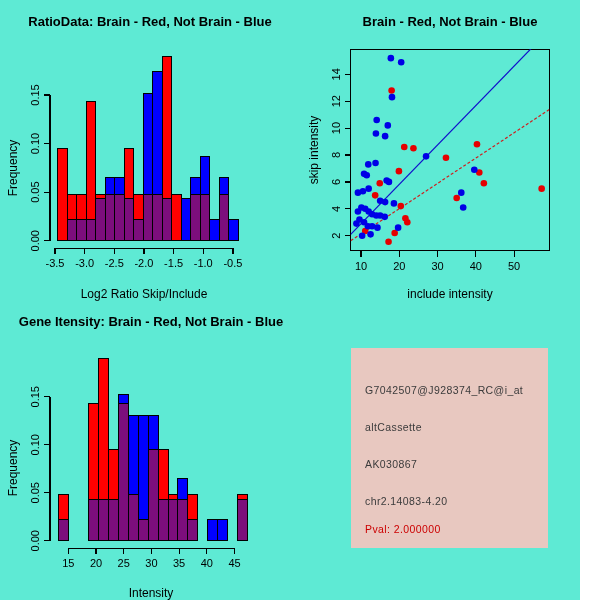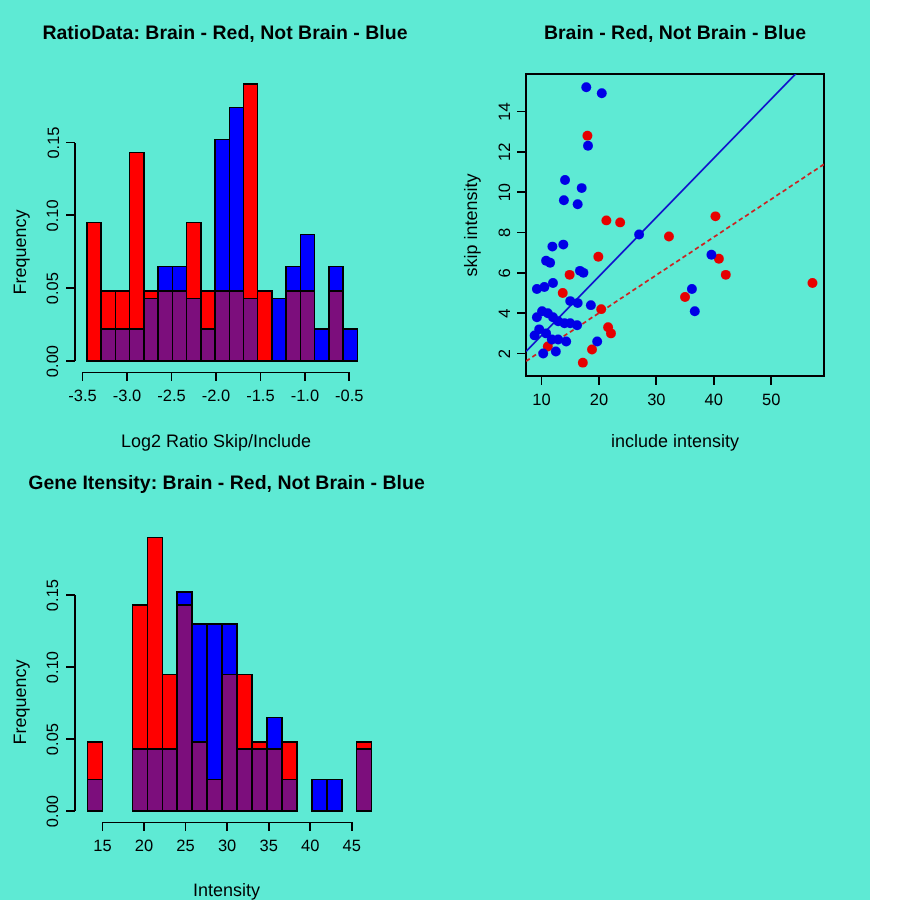--- a/index.html
+++ b/index.html
@@ -232,13 +232,20 @@
         <rect x="177.99199999999996" y="478.3" width="9.972000000000008" height="62.400000000000034" fill="#0000FF" stroke="#000" stroke-width="1" shape-rendering="crispEdges"></rect>
         <rect x="177.99199999999996" y="499.42" width="9.972000000000008" height="41.28000000000003" fill="#7C0E7C" stroke="#000" stroke-width="1" shape-rendering="crispEdges"></rect>
         <rect x="187.964" y="494.62" width="9.972000000000008" height="46.08000000000004" fill="#FF0000" stroke="#000" stroke-width="1" shape-rendering="crispEdges"></rect>
         <rect x="187.964" y="519.58" width="9.972000000000008" height="21.120000000000005" fill="#7C0E7C" stroke="#000" stroke-width="1" shape-rendering="crispEdges"></rect>
         <rect x="207.90800000000002" y="519.58" width="9.972000000000008" height="21.120000000000005" fill="#0000FF" stroke="#000" stroke-width="1" shape-rendering="crispEdges"></rect>
         <rect x="217.88" y="519.58" width="9.972000000000008" height="21.120000000000005" fill="#0000FF" stroke="#000" stroke-width="1" shape-rendering="crispEdges"></rect>
         <rect x="237.82399999999996" y="494.62" width="9.972000000000008" height="46.08000000000004" fill="#FF0000" stroke="#000" stroke-width="1" shape-rendering="crispEdges"></rect>
         <rect x="237.82399999999996" y="499.42" width="9.972000000000008" height="41.28000000000003" fill="#7C0E7C" stroke="#000" stroke-width="1" shape-rendering="crispEdges"></rect>
       </g>
     </svg>
+  <div class="info-panel" id="info-panel" style="background: rgb(232, 200, 192);">
+    <div class="info-line" style="color: rgb(59, 59, 59);"><span>G7042507@J928374_RC@i_at</span></div>
+    <div class="info-line" style="color: rgb(59, 59, 59);"><span>altCassette</span></div>
+    <div class="info-line" style="color: rgb(59, 59, 59);"><span>AK030867</span></div>
+    <div class="info-line" style="color: rgb(59, 59, 59);"><span>chr2.14083-4.20</span></div>
+    <div class="info-line" style="color: rgb(204, 0, 0);"><span>Pval: 2.000000</span></div>
+  </div>
 </div>
 
 </body></html>

